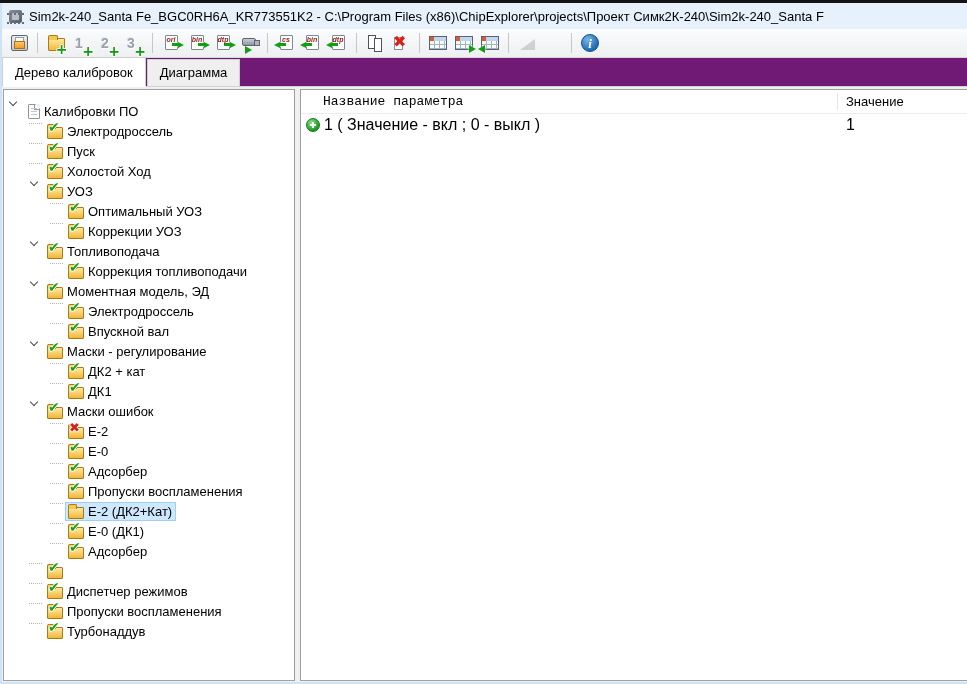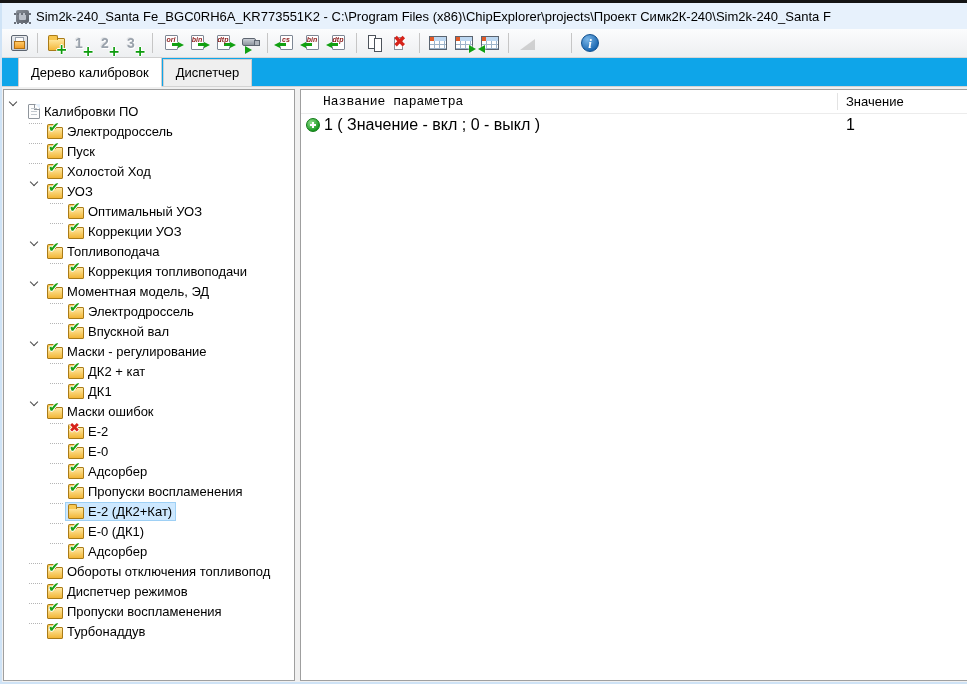--- a/index.html
+++ b/index.html
@@ -6,21 +6,21 @@
   html,body { background:#ffffff; }
   body { font-family:"Liberation Sans", sans-serif; }
   .window { position:relative; width:967px; height:684px; background:#f0f0f0; overflow:hidden; }
 
   
   .top-strip { position:absolute; left:0; top:0; width:100%; height:3px; background:#141414; }
   .left-strip { position:absolute; left:0; top:3px; width:2px; bottom:0; background:#cfe3f6; }
   .bottom-strip { position:absolute; left:0; bottom:0; width:100%; height:2px; background:#cfe3f6; }
 
   .titlebar { position:absolute; left:2px; top:3px; right:0; height:26px; background:#e7f1fc;
-              display:flex; align-items:center; padding-left:14px; gap:7px;
+              display:flex; align-items:center; padding-left:7px; gap:7px;
               font-size:13px; color:#000; white-space:nowrap; overflow:hidden; }
   .chip-icon { width:13px; height:13px; background:linear-gradient(135deg,#8a9099,#565c66); border-radius:2px;
                position:relative; flex:0 0 auto; }
   .chip-icon::before { content:""; position:absolute; inset:3px; background:#b9bfc9; border-radius:1px; }
   .chip-icon::after { content:""; position:absolute; left:-2px; top:3px; width:17px; height:7px;
                border-top:2px dotted #6a707a; border-bottom:2px dotted #6a707a; }
 
   
   .toolbar { position:absolute; left:2px; top:29px; right:0; height:29px;
              background:linear-gradient(#fbfcfd,#edeff1); border-bottom:1px solid #d6d6d6;
@@ -75,21 +75,21 @@
 
   .i-slope { width:0; height:0; border-bottom:11px solid #b3b3b3; border-left:15px solid transparent; margin-top:2px; }
 
   .i-info { width:18px; height:18px; border-radius:50%; background:radial-gradient(circle at 35% 28%, #7ab6e8, #1a66b0 75%); border:1px solid #0f4f8e; }
   .i-info::before { content:"i"; position:absolute; left:0; right:0; top:0; bottom:0; text-align:center;
                     font:bold italic 13px/17px "Liberation Serif",serif; color:#fff; }
 
   .disabled { opacity:.55; filter:grayscale(1); }
 
   
-  .tabbar { position:absolute; left:2px; top:58px; right:0; height:29px; border-bottom:1px solid #d3d3d3; background:#0ea5e9; display:flex; align-items:flex-end; padding-left:16px; }
+  .tabbar { position:absolute; left:2px; top:58px; right:0; height:29px; border-bottom:1px solid #d3d3d3; background:#701a75; display:flex; align-items:flex-end; padding-left:0; }
   .tab { font-size:13px; color:#000; padding:5px 12px 6px 12px; border:1px solid #cfcfcf; border-bottom:none; background:#efefef; margin-right:1px; position:relative; cursor:default; }
   .tab.active { background:#ffffff; padding-top:7px; margin-bottom:-1px; border-bottom:1px solid #fff; z-index:2; }
 
   
   .main { position:absolute; left:0; top:87px; right:0; bottom:2px; background:#f0f0f0; }
   .tree-panel { position:absolute; left:3px; top:2px; width:292px; bottom:1px; background:#fff; border:1px solid #9f9f9f; overflow:hidden; padding-top:3px; }
   .table-panel { position:absolute; left:300px; top:2px; right:-1px; bottom:1px; background:#fff; border:1px solid #9f9f9f; overflow:hidden; }
 
   
   .trow { display:flex; align-items:center; height:20px; font-size:13px; white-space:nowrap; cursor:default; }
@@ -224,21 +224,21 @@
         <span class="ic i-binoculars"></span>
       </div>
       <span class="tb-sep"></span>
       <div class="tb-btn">
         <span class="ic i-info"></span>
       </div>
     </div>
 
   <div class="tabbar">
     <div class="tab active">Дерево калибровок</div>
-    <div class="tab">Диспетчер</div>
+    <div class="tab">Диаграмма</div>
   </div>
 
   <div class="main">
     <div class="tree-panel">
         <div class="trow">
           <span style="width: 2px; flex: 0 0 auto;"></span>
           <span class="chev-slot">
             <span class="chev"></span>
           </span>
           <span class="sel-wrap">
@@ -466,21 +466,20 @@
             <span class="tlabel">Адсорбер</span>
           </span>
         </div>
         <div class="trow">
           <span style="width: 23px; flex: 0 0 auto;"></span>
           <span class="chev-slot">
             <span class="dots"></span>
           </span>
           <span class="sel-wrap">
             <span class="ti ti-folder-check"></span>
-            <span class="tlabel">Обороты отключения топливопод</span>
           </span>
         </div>
         <div class="trow">
           <span style="width: 23px; flex: 0 0 auto;"></span>
           <span class="chev-slot">
             <span class="dots"></span>
           </span>
           <span class="sel-wrap">
             <span class="ti ti-folder-check"></span>
             <span class="tlabel">Диспетчер режимов</span>

